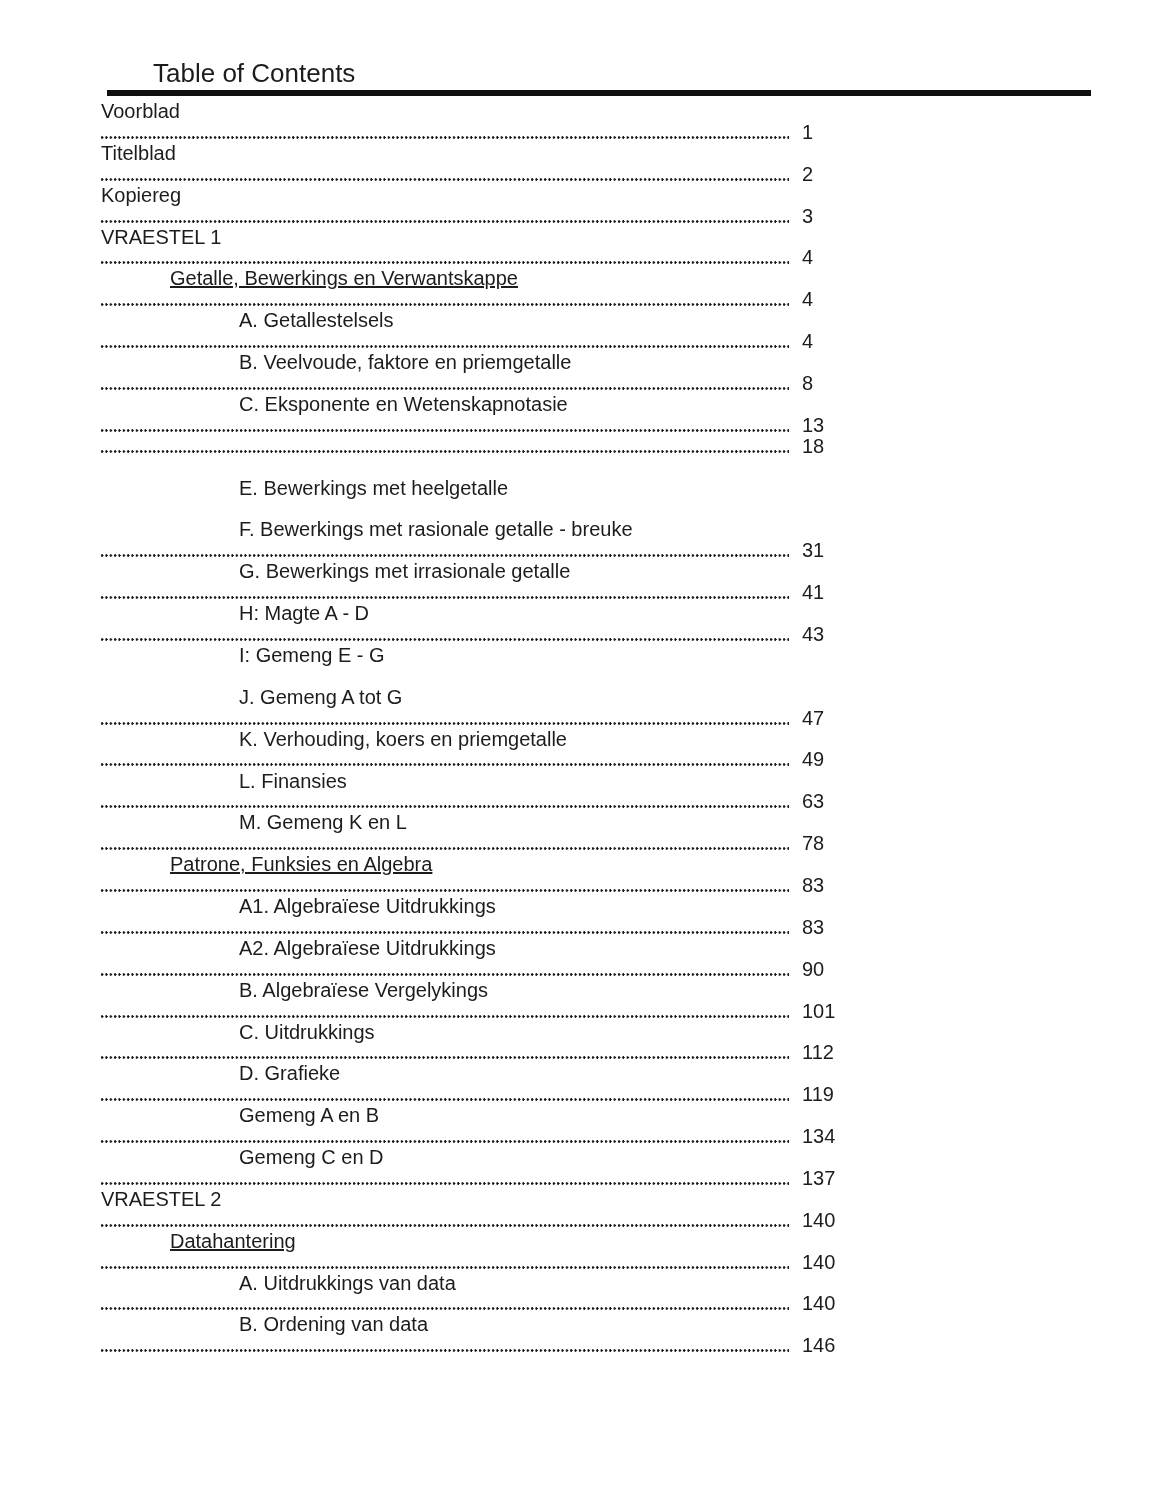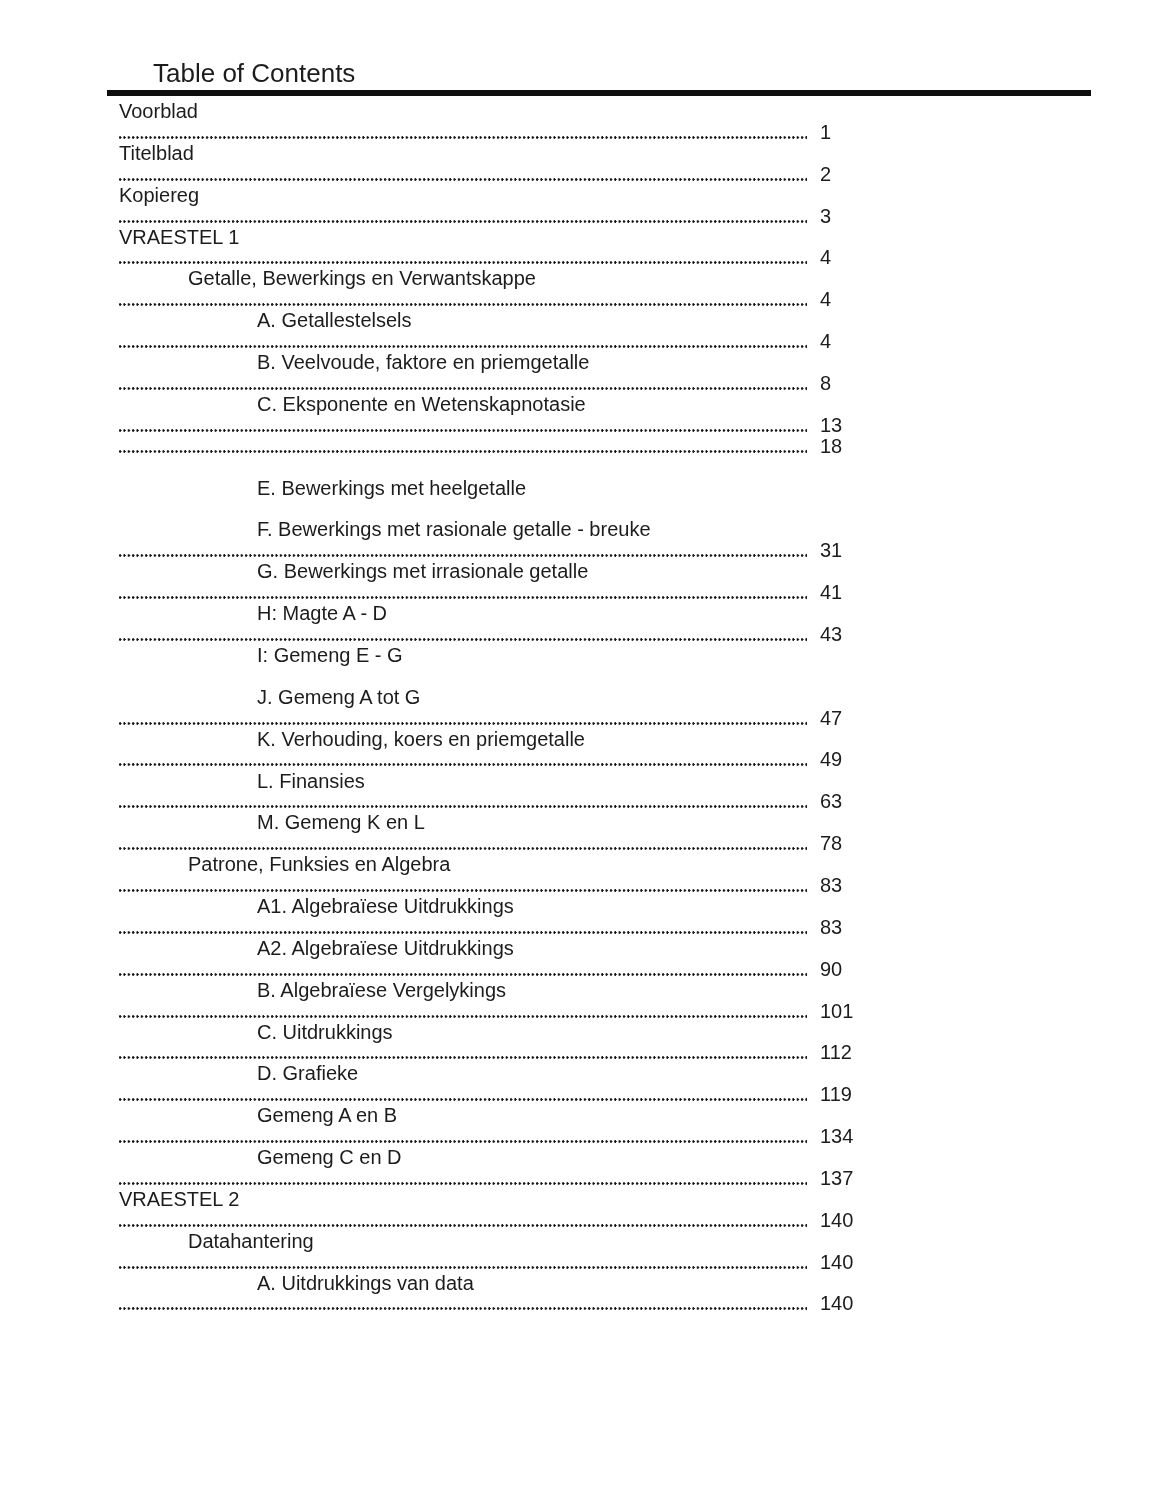--- a/index.html
+++ b/index.html
@@ -27,35 +27,35 @@
   .title-rule {
     position: absolute;
     left: 107px;
     top: 90px;
     width: 984px;
     height: 6px;
     background: var(--rule-color, #0f0f0f);
   }
   .toc {
     position: absolute;
-    left: 119px;
+    left: 101px;
     top: 101px;
     width: 760px;
   }
   .entry {
     height: 41.85px;
   }
   .entry-title {
     height: 20.9px;
     line-height: 20.9px;
     font-size: 20px;
     white-space: nowrap;
   }
   .entry-title.lvl0 { padding-left: 0; }
-  .entry-title.lvl1 { padding-left: 69px; }
+  .entry-title.lvl1 { padding-left: 69px; text-decoration: underline; }
   .entry-title.lvl2 { padding-left: 138px; }
   .leader-row {
     display: flex;
     align-items: flex-end;
     height: 20.95px;
   }
   .dots {
     width: 688px;
     height: 3px;
     margin-bottom: 4px;
@@ -265,13 +265,20 @@
         <div class="page-num">140</div>
       </div>
     </div>
     <div class="entry">
       <div class="entry-title lvl2">A. Uitdrukkings van data</div>
       <div class="leader-row">
         <div class="dots"></div>
         <div class="page-num">140</div>
       </div>
     </div>
+    <div class="entry">
+      <div class="entry-title lvl2">B. Ordening van data</div>
+      <div class="leader-row">
+        <div class="dots"></div>
+        <div class="page-num">146</div>
+      </div>
+    </div>
   </div>
 
 </body></html>

